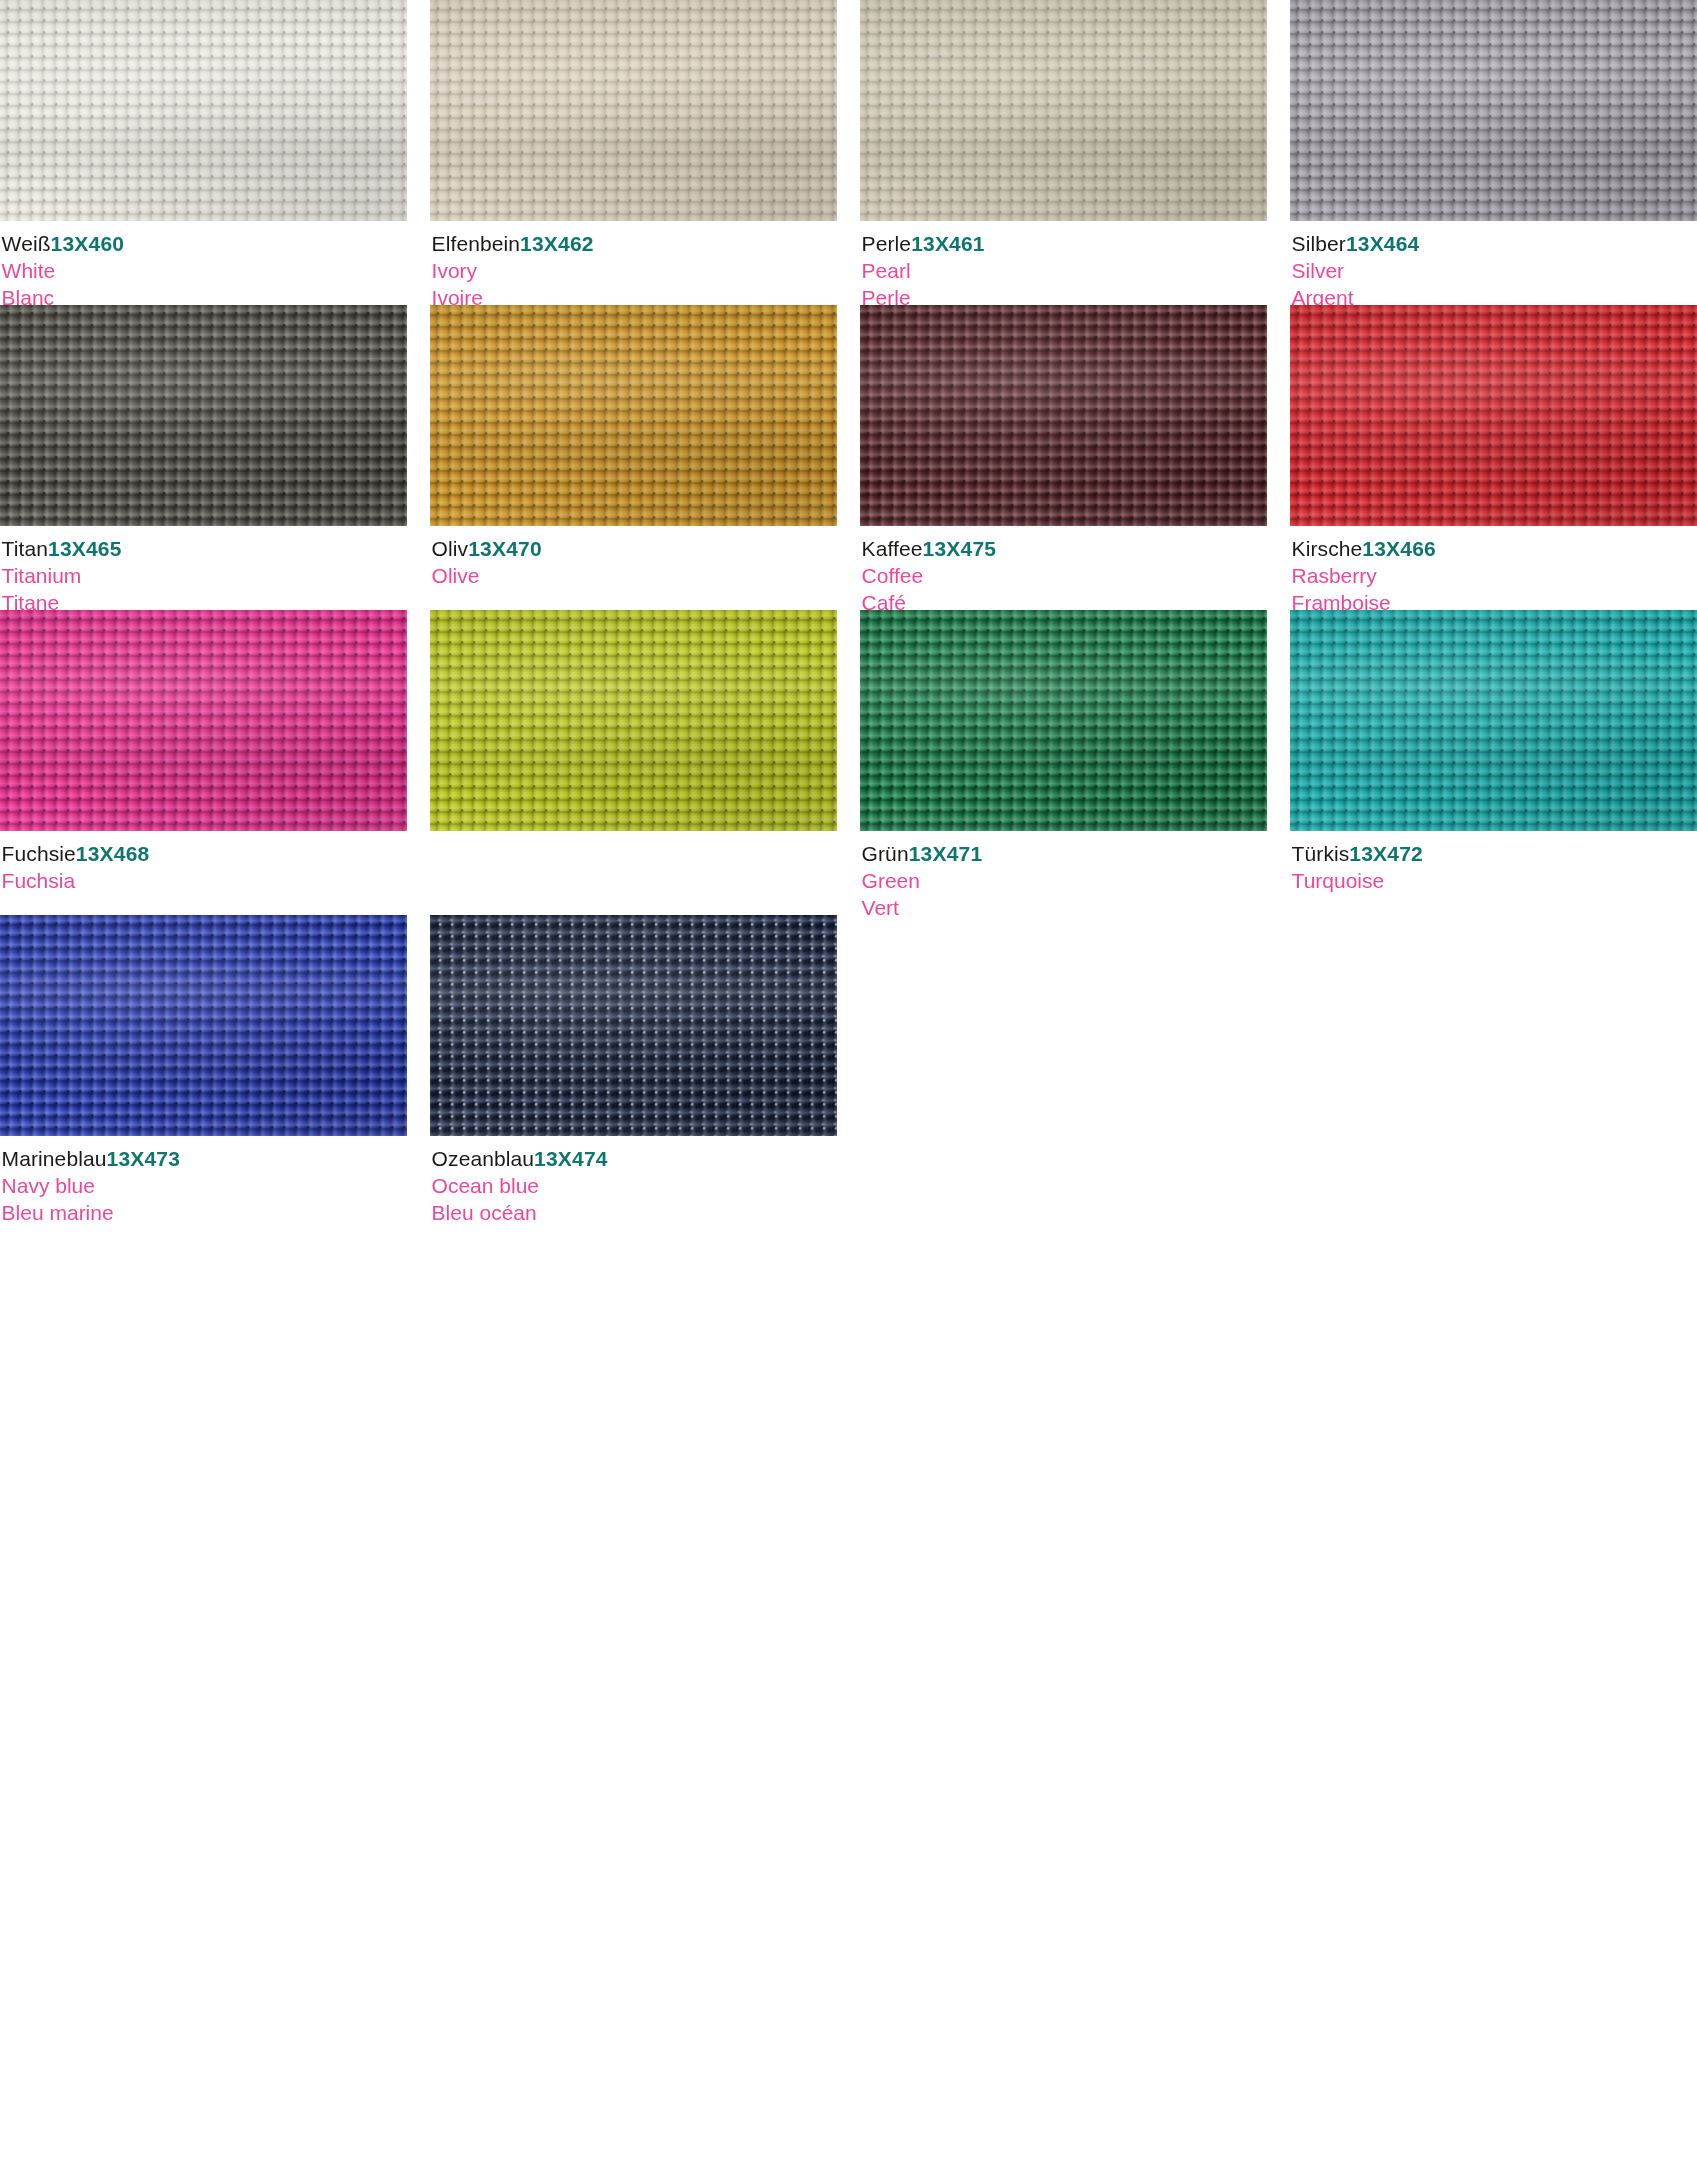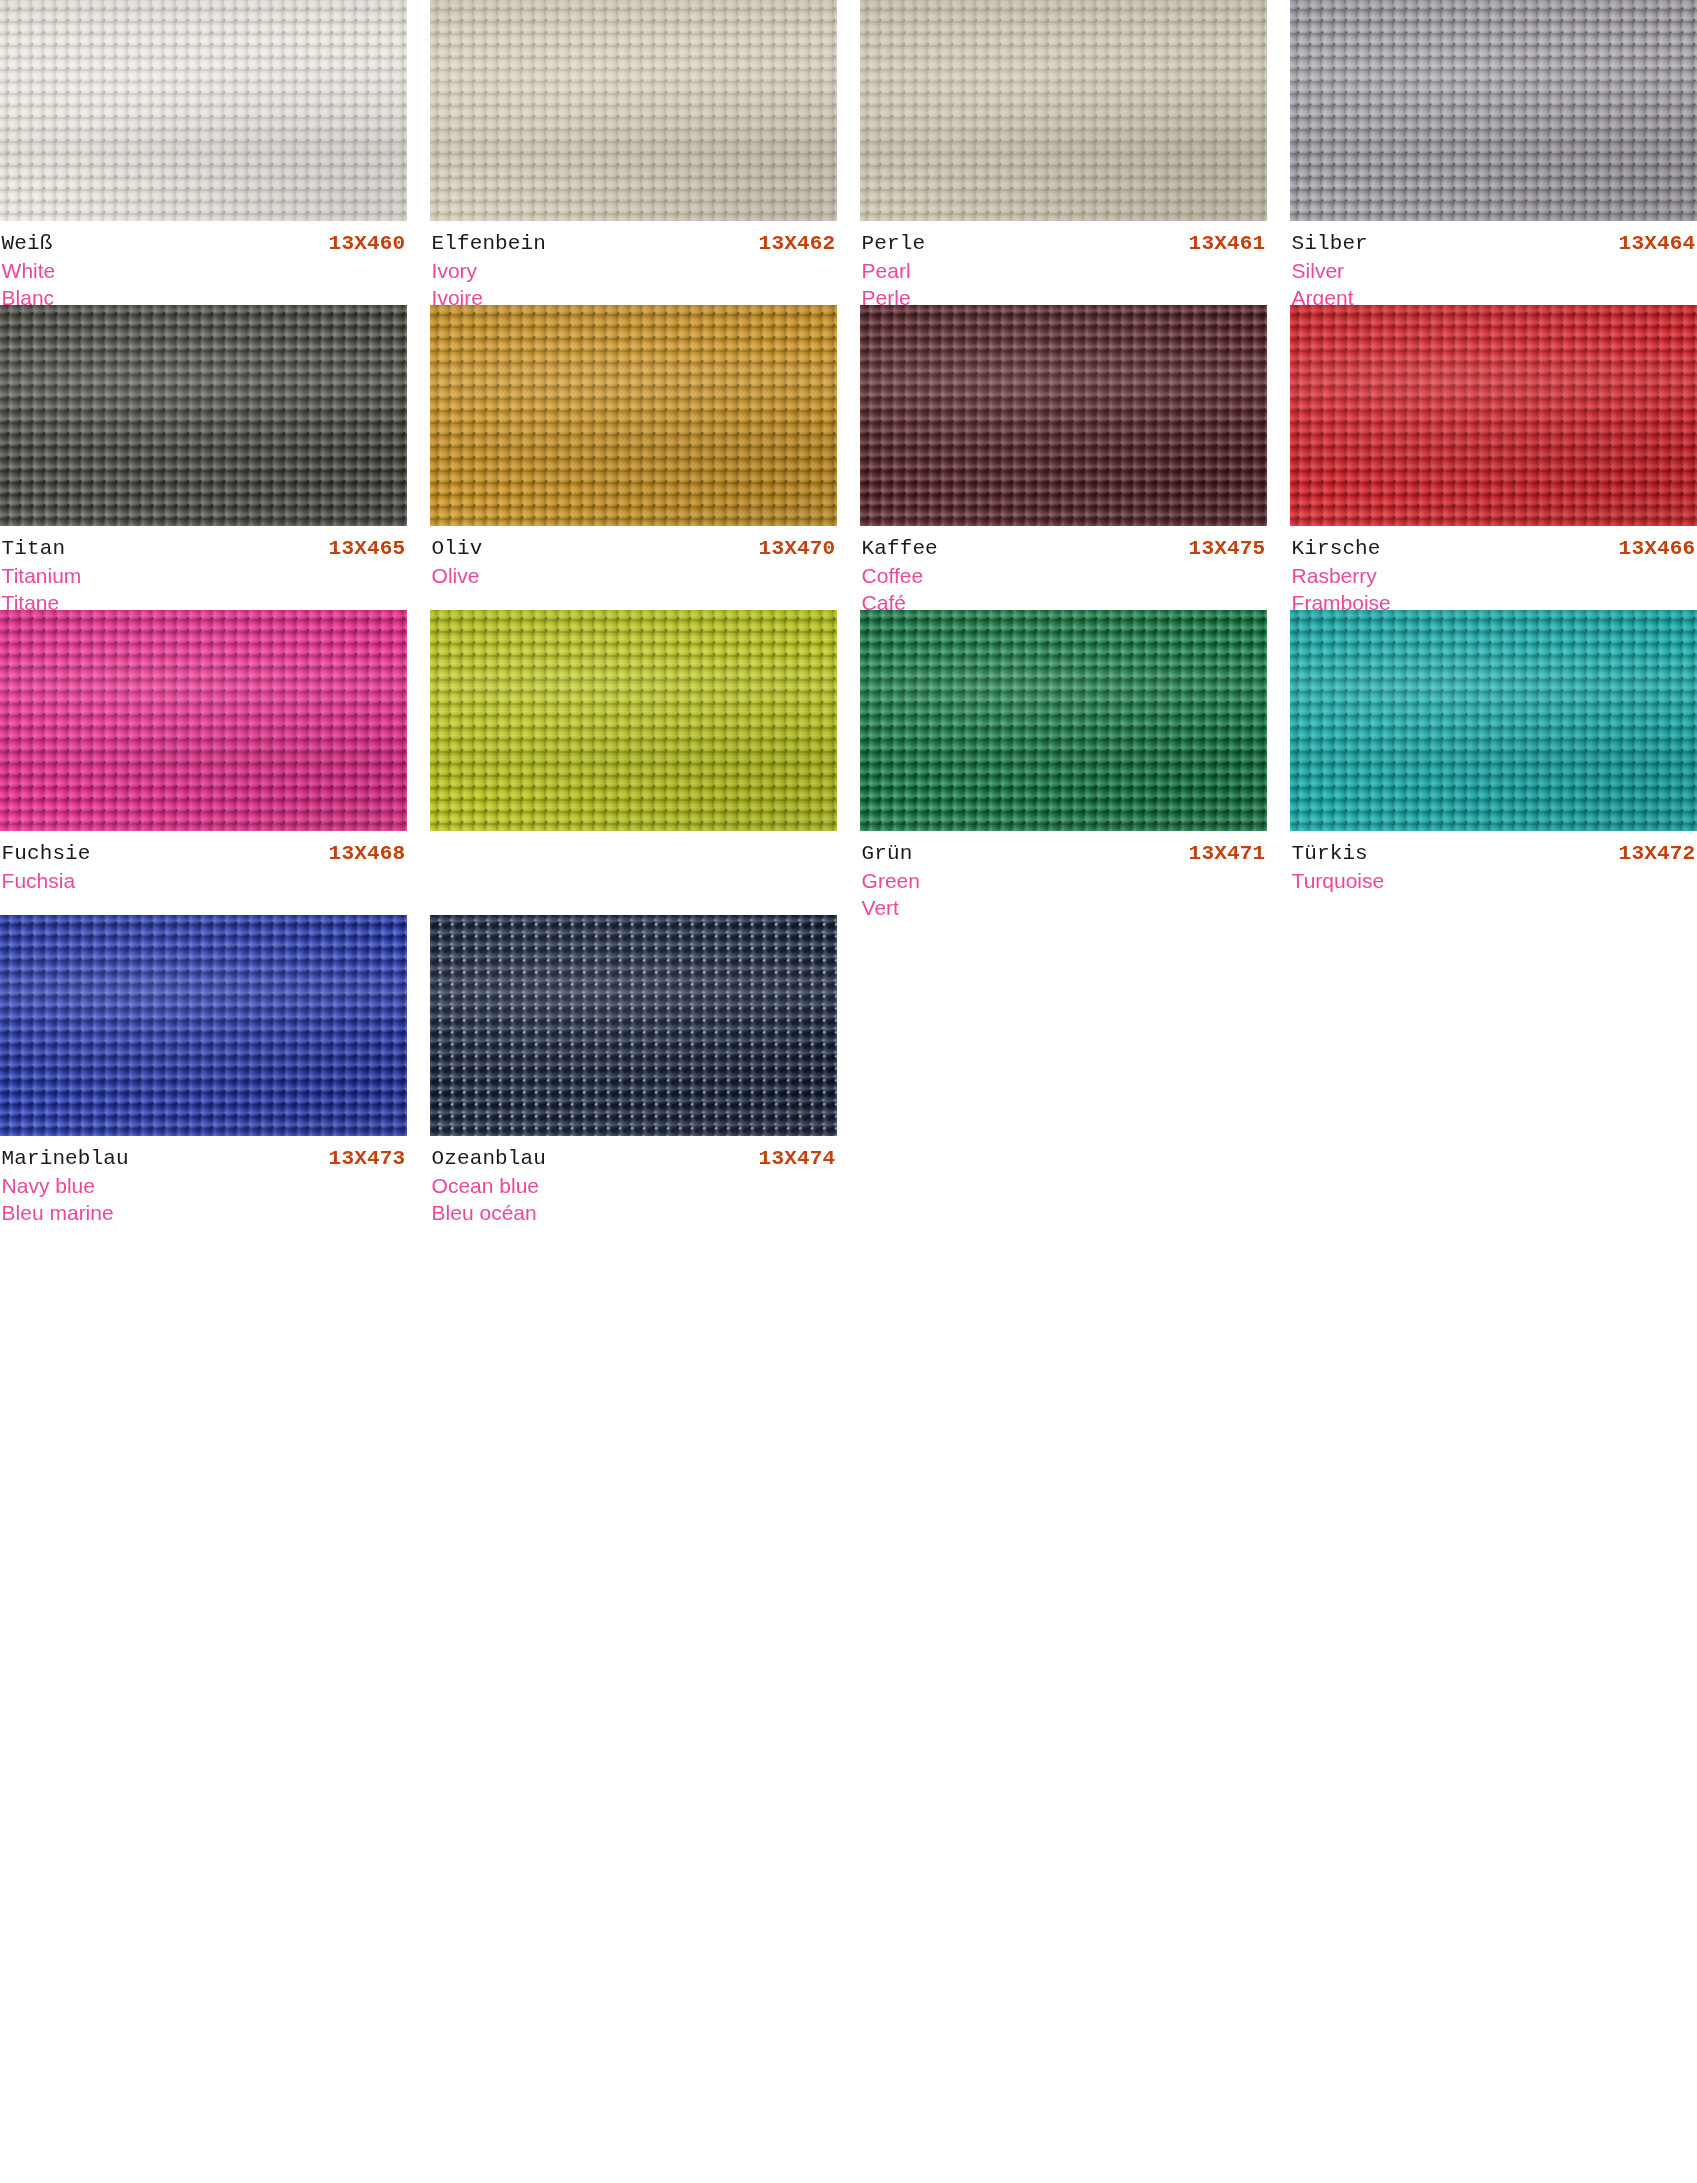--- a/index.html
+++ b/index.html
@@ -135,36 +135,35 @@
     background-position: 0 0, 5.5px 3.1px, 2.4px 7px;
   }
 
   
   .caption {
     padding: 9.4px 1.6px 0 1.6px;
     height: 84px;
   }
   .cap-top {
     display: flex;
-    justify-content: space-between;
+    justify-content: flex-start;
     align-items: baseline;
     width: 100%;
-    font-family: Liberation Mono, monospace;
   }
   .name-de {
     font-size: 21px;
     line-height: 27px;
     color: #1a1a18;
     letter-spacing: 0.1px;
   }
   .code {
     font-size: 21px;
     line-height: 27px;
     font-weight: bold;
-    color: #c2410c;
+    color: #0f766e;
     letter-spacing: 0.2px;
     white-space: nowrap;
   }
   .name-en, .name-fr {
     font-size: 21px;
     line-height: 27px;
     color: #ec4899;
   }
   .name-en:empty, .name-fr:empty { line-height: 27px; min-height: 0; }
 </style>

